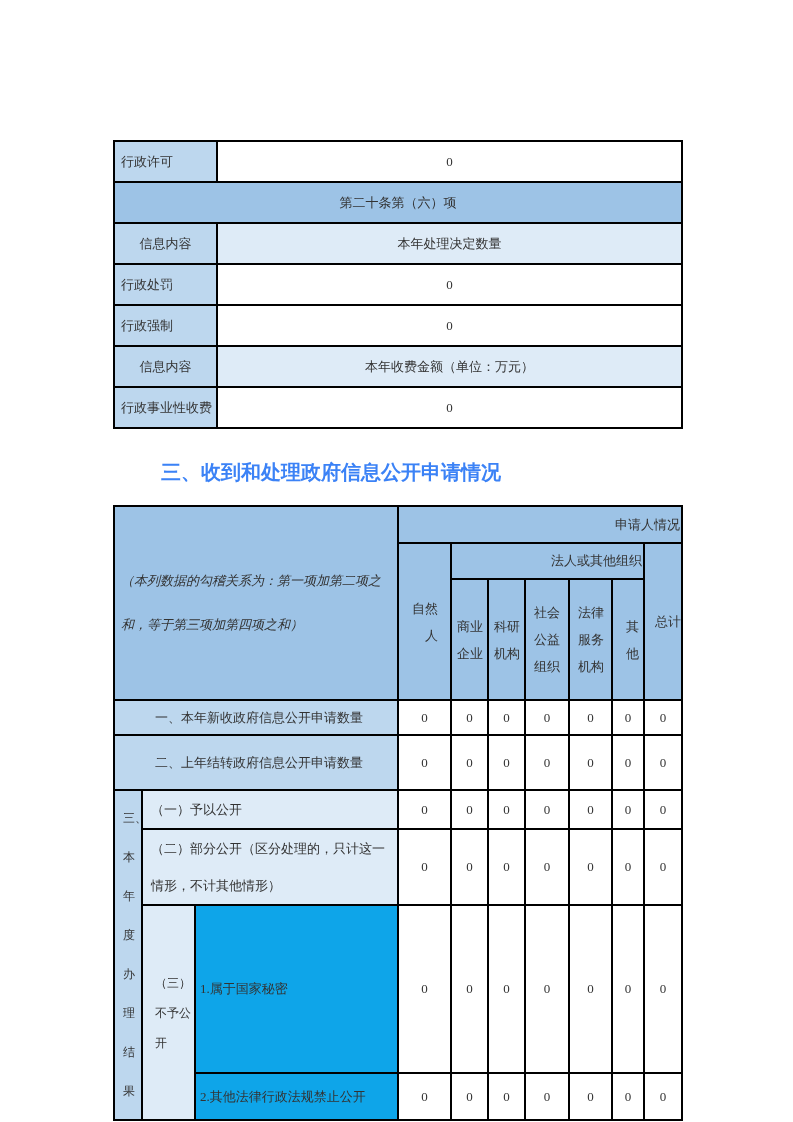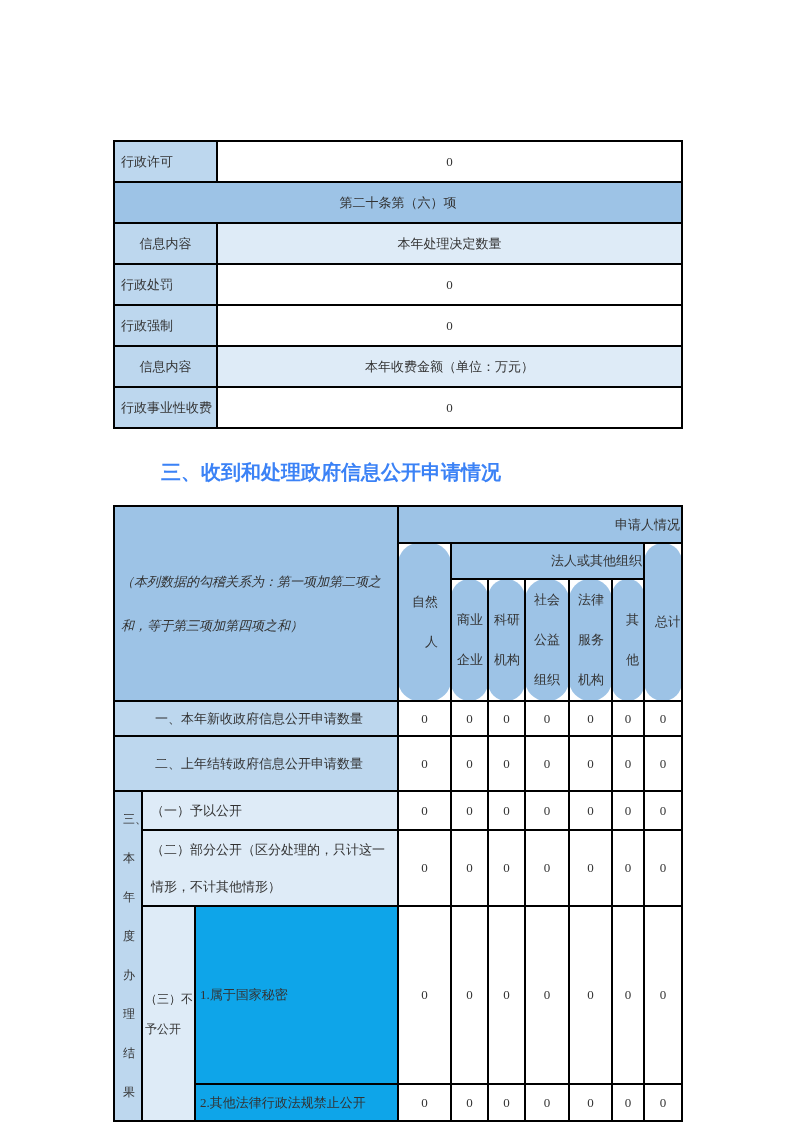--- a/index.html
+++ b/index.html
@@ -38,36 +38,36 @@
   .t2 tr.d3 { height:39px; }
   .t2 tr.d4 { height:72px; }
   .t2 tr.d5 { height:37px; }
   .t2 tr.d6 { height:37px; }
 
   .t2 .hdr  { background:#9DC3E6; text-align:right; }
   .t2 .note {
     background:#9DC3E6; font-style:italic; text-align:left;
     padding:0 4px 0 6px; line-height:44px; vertical-align:middle;
   }
-  .t2 .colhdr   { line-height:40px;border-radius:21px; }
+  .t2 .colhdr   { line-height:27px; }
   .t2 .c-np     { padding:0 12px; }
   .t2 .c-sm     { padding:0 4px; }
   .t2 .c-soc    { padding:0 8px; }
   .t2 .c-law    { padding:0 7px; }
   .t2 .c-other  { padding:0 4px; }
   .t2 .c-total  { padding:0; }
 
   .t2 .rlabel { background:#BDD7EE; text-align:center; padding-left:7px; }
   .t2 .sec3 {
     background:#BDD7EE; text-align:center; padding:8px;
     font-size:12px; line-height:39px;
   }
   .t2 .sub  { background:#DEEBF7; text-align:left; padding-left:8px; }
   .t2 .sub2 { background:#DEEBF7; text-align:left; padding:0 6px 0 8px; line-height:37px; }
-  .t2 .sub3 { background:#DEEBF7; text-align:left; padding-left:2px; font-size:12px; line-height:30px; }
+  .t2 .sub3 { background:#DEEBF7; text-align:left; padding-left:12px; font-size:12px; line-height:30px; }
   .t2 .item { background:#0ea5e9; text-align:left; padding-left:4px; }
   .t2 .v    { background:#ffffff; text-align:center; }
 </style>
 </head>
 <body>
 
 <table class="t1">
   <colgroup>
       <col style="width:103px">
       <col style="width:465px">

